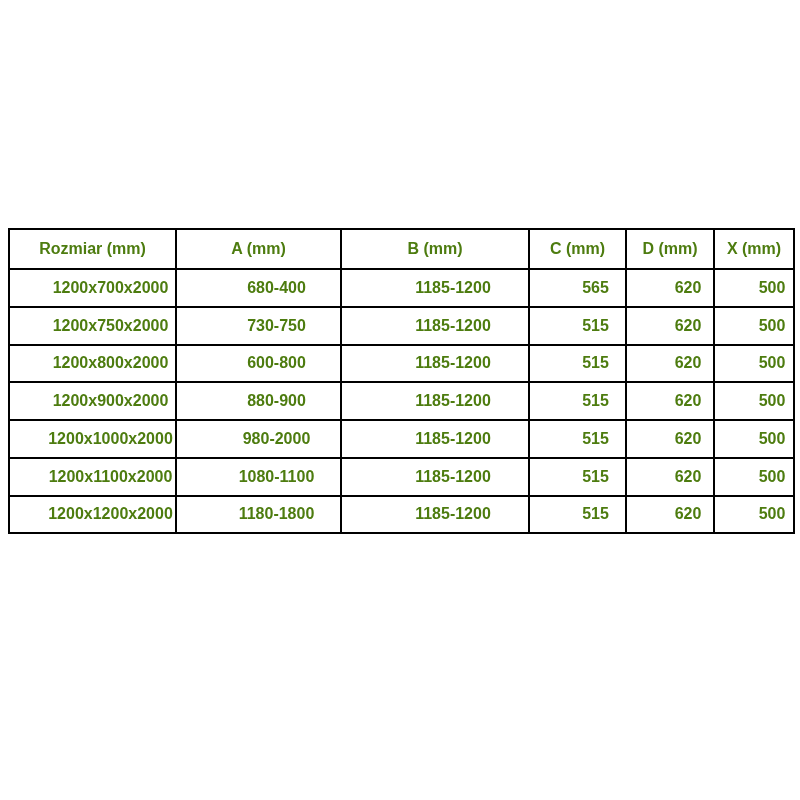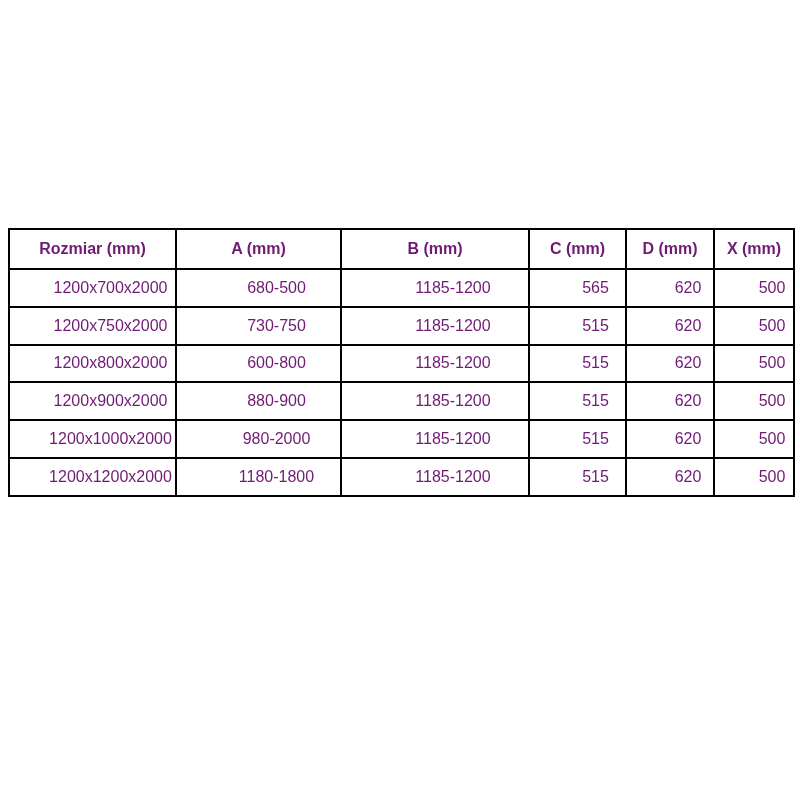--- a/index.html
+++ b/index.html
@@ -24,38 +24,38 @@
     width: 785px;
     border-collapse: collapse;
     table-layout: fixed;
     background: #ffffff;
   }
   table.spec-table th,
   table.spec-table td {
     border: 2px solid #000000;
     text-align: center;
     vertical-align: middle;
-    color: #701a75;
+    color: #4d7c0f;
     padding: 0;
     overflow: hidden;
     white-space: nowrap;
   }
   table.spec-table thead tr {
     height: 40px;
   }
   table.spec-table tbody tr {
     height: 37.75px;
   }
   table.spec-table th {
     font-size: 16px;
     font-weight: bold;
   }
   table.spec-table td {
     font-size: 16px;
-    font-weight: normal;
+    font-weight: bold;
     padding-left: 36px;
   }
 </style>
 </head>
 <body>
 
 <div class="page">
   <table class="spec-table">
     <colgroup>
       <col style="width:167px">
@@ -71,21 +71,21 @@
         <th>A (mm)</th>
         <th>B (mm)</th>
         <th>C (mm)</th>
         <th>D (mm)</th>
         <th>X (mm)</th>
       </tr>
     </thead>
     <tbody>
       <tr>
         <td>1200x700x2000</td>
-        <td>680-500</td>
+        <td>680-400</td>
         <td>1185-1200</td>
         <td>565</td>
         <td>620</td>
         <td>500</td>
       </tr>
       <tr>
         <td>1200x750x2000</td>
         <td>730-750</td>
         <td>1185-1200</td>
         <td>515</td>
@@ -110,20 +110,28 @@
       </tr>
       <tr>
         <td>1200x1000x2000</td>
         <td>980-2000</td>
         <td>1185-1200</td>
         <td>515</td>
         <td>620</td>
         <td>500</td>
       </tr>
       <tr>
+        <td>1200x1100x2000</td>
+        <td>1080-1100</td>
+        <td>1185-1200</td>
+        <td>515</td>
+        <td>620</td>
+        <td>500</td>
+      </tr>
+      <tr>
         <td>1200x1200x2000</td>
         <td>1180-1800</td>
         <td>1185-1200</td>
         <td>515</td>
         <td>620</td>
         <td>500</td>
       </tr>
     </tbody>
   </table>
 </div>

